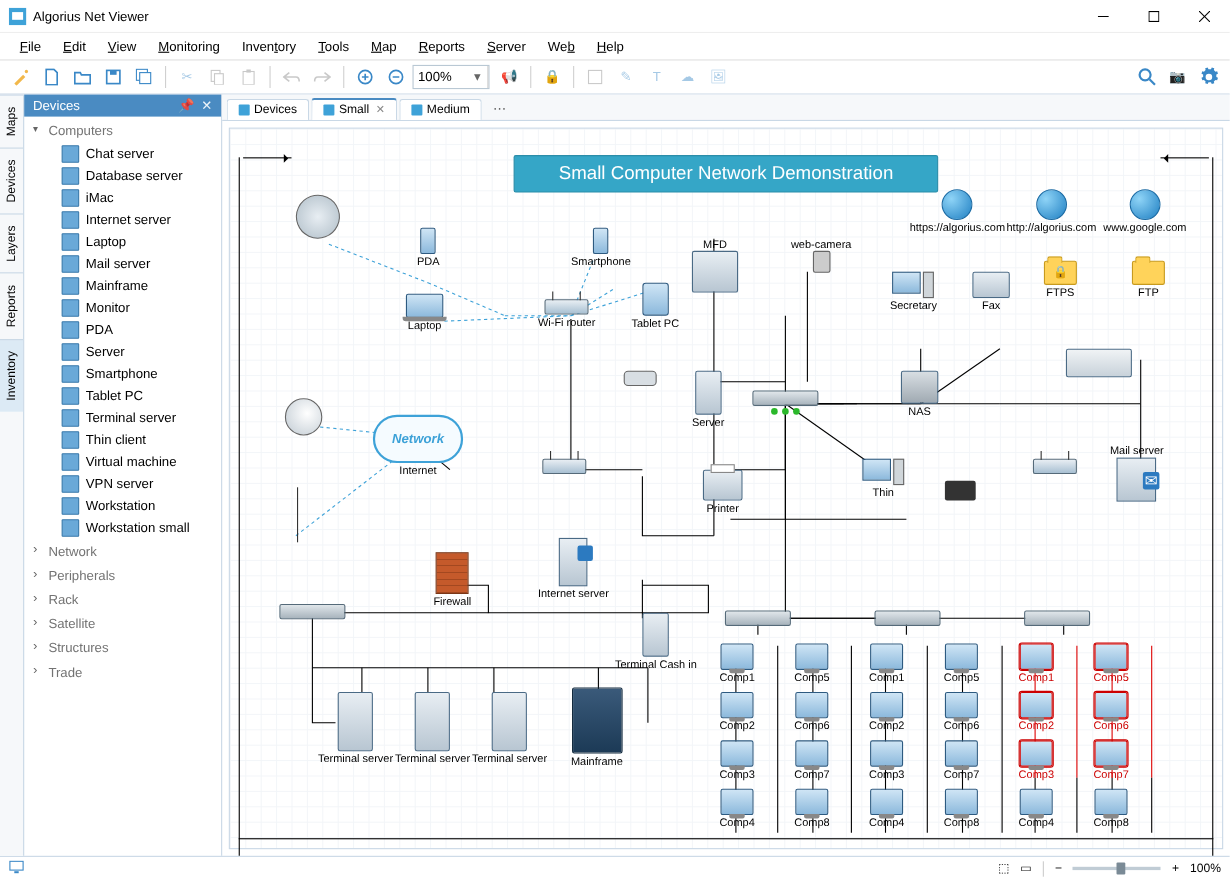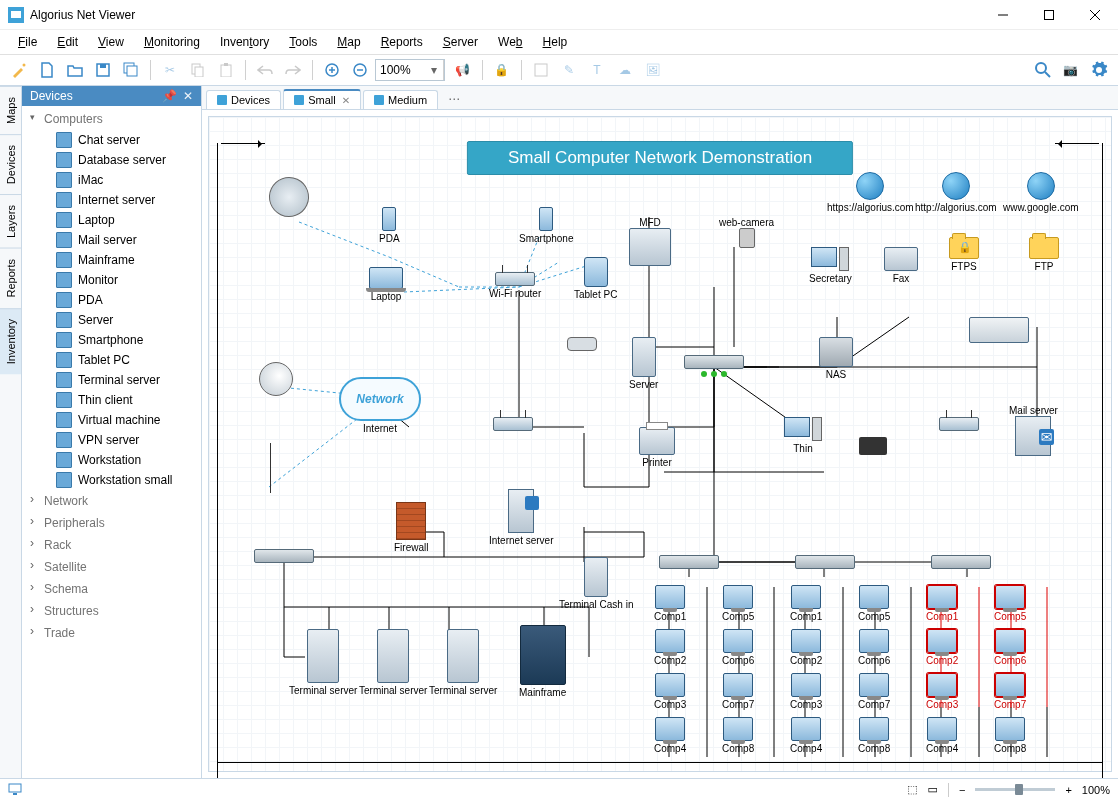--- a/index.html
+++ b/index.html
@@ -347,21 +347,20 @@
           <span>Workstation</span>
         </div>
         <div class="tree-item">
           <span class="ticon"></span>
           <span>Workstation small</span>
         </div>
         <div class="tree-cat collapsed">Network</div>
         <div class="tree-cat collapsed">Peripherals</div>
         <div class="tree-cat collapsed">Rack</div>
         <div class="tree-cat collapsed">Satellite</div>
-        <div class="tree-cat collapsed">Schema</div>
         <div class="tree-cat collapsed">Structures</div>
         <div class="tree-cat collapsed">Trade</div>
       </div>
   </div>
 
   <div class="canvas-area">
     <div class="doc-tabs" id="doctabs">
         <div class="doc-tab">
           <span class="dot"></span>
           <span>Devices</span>

